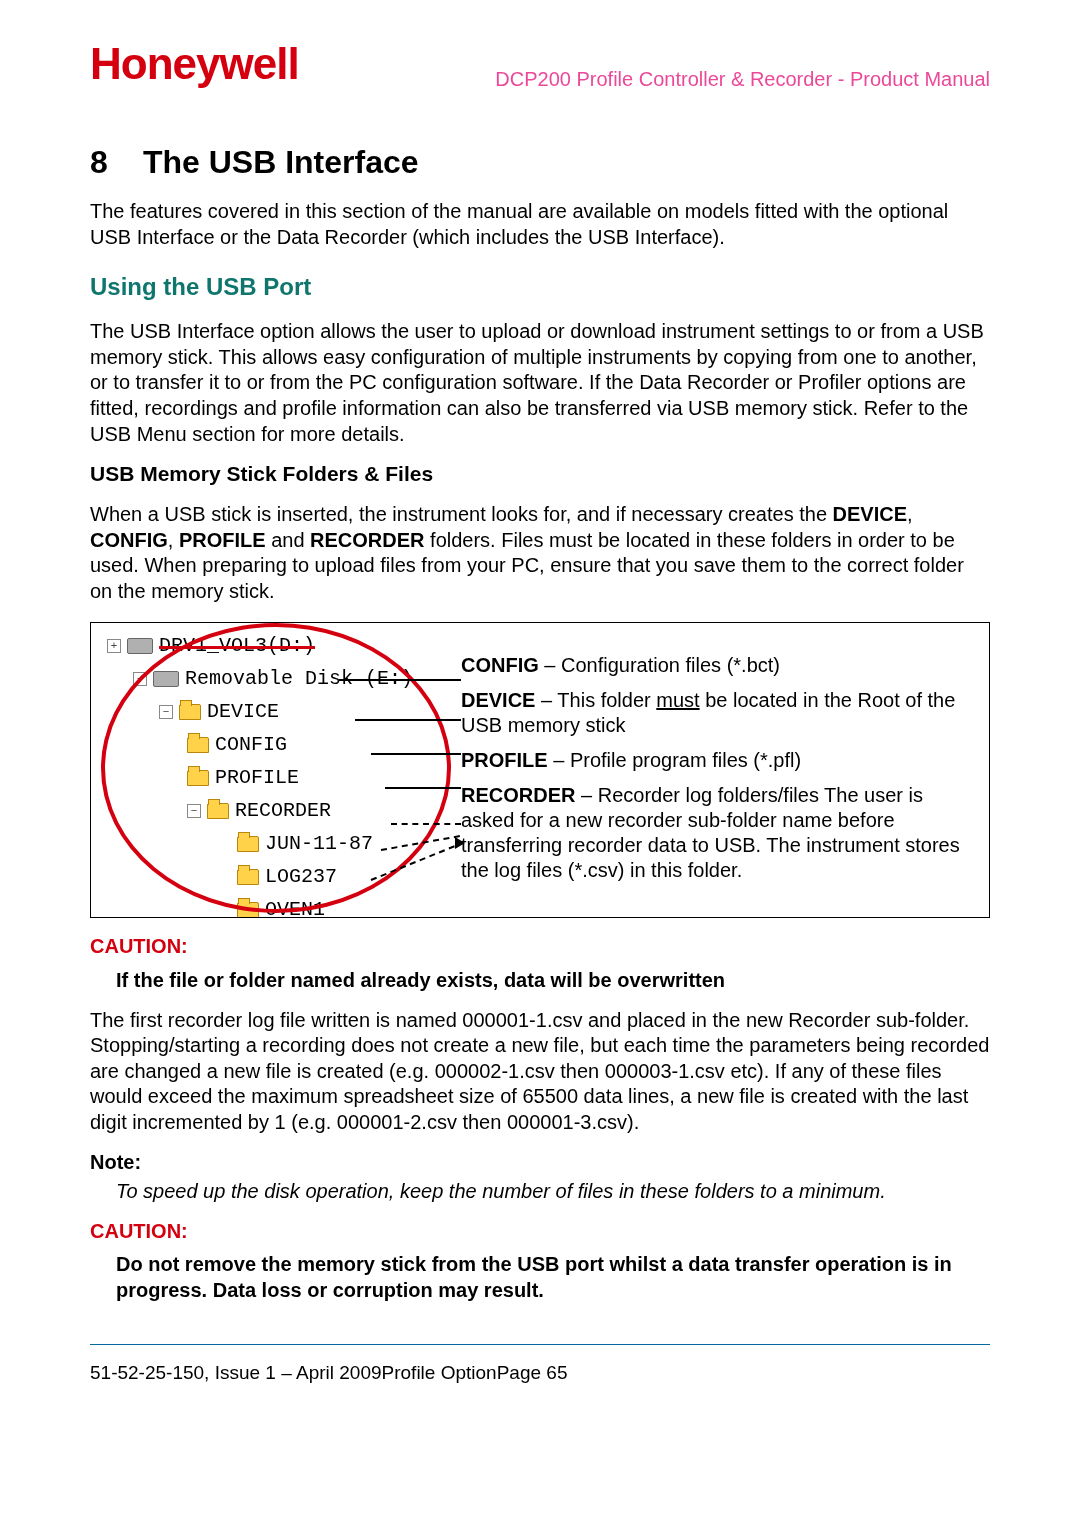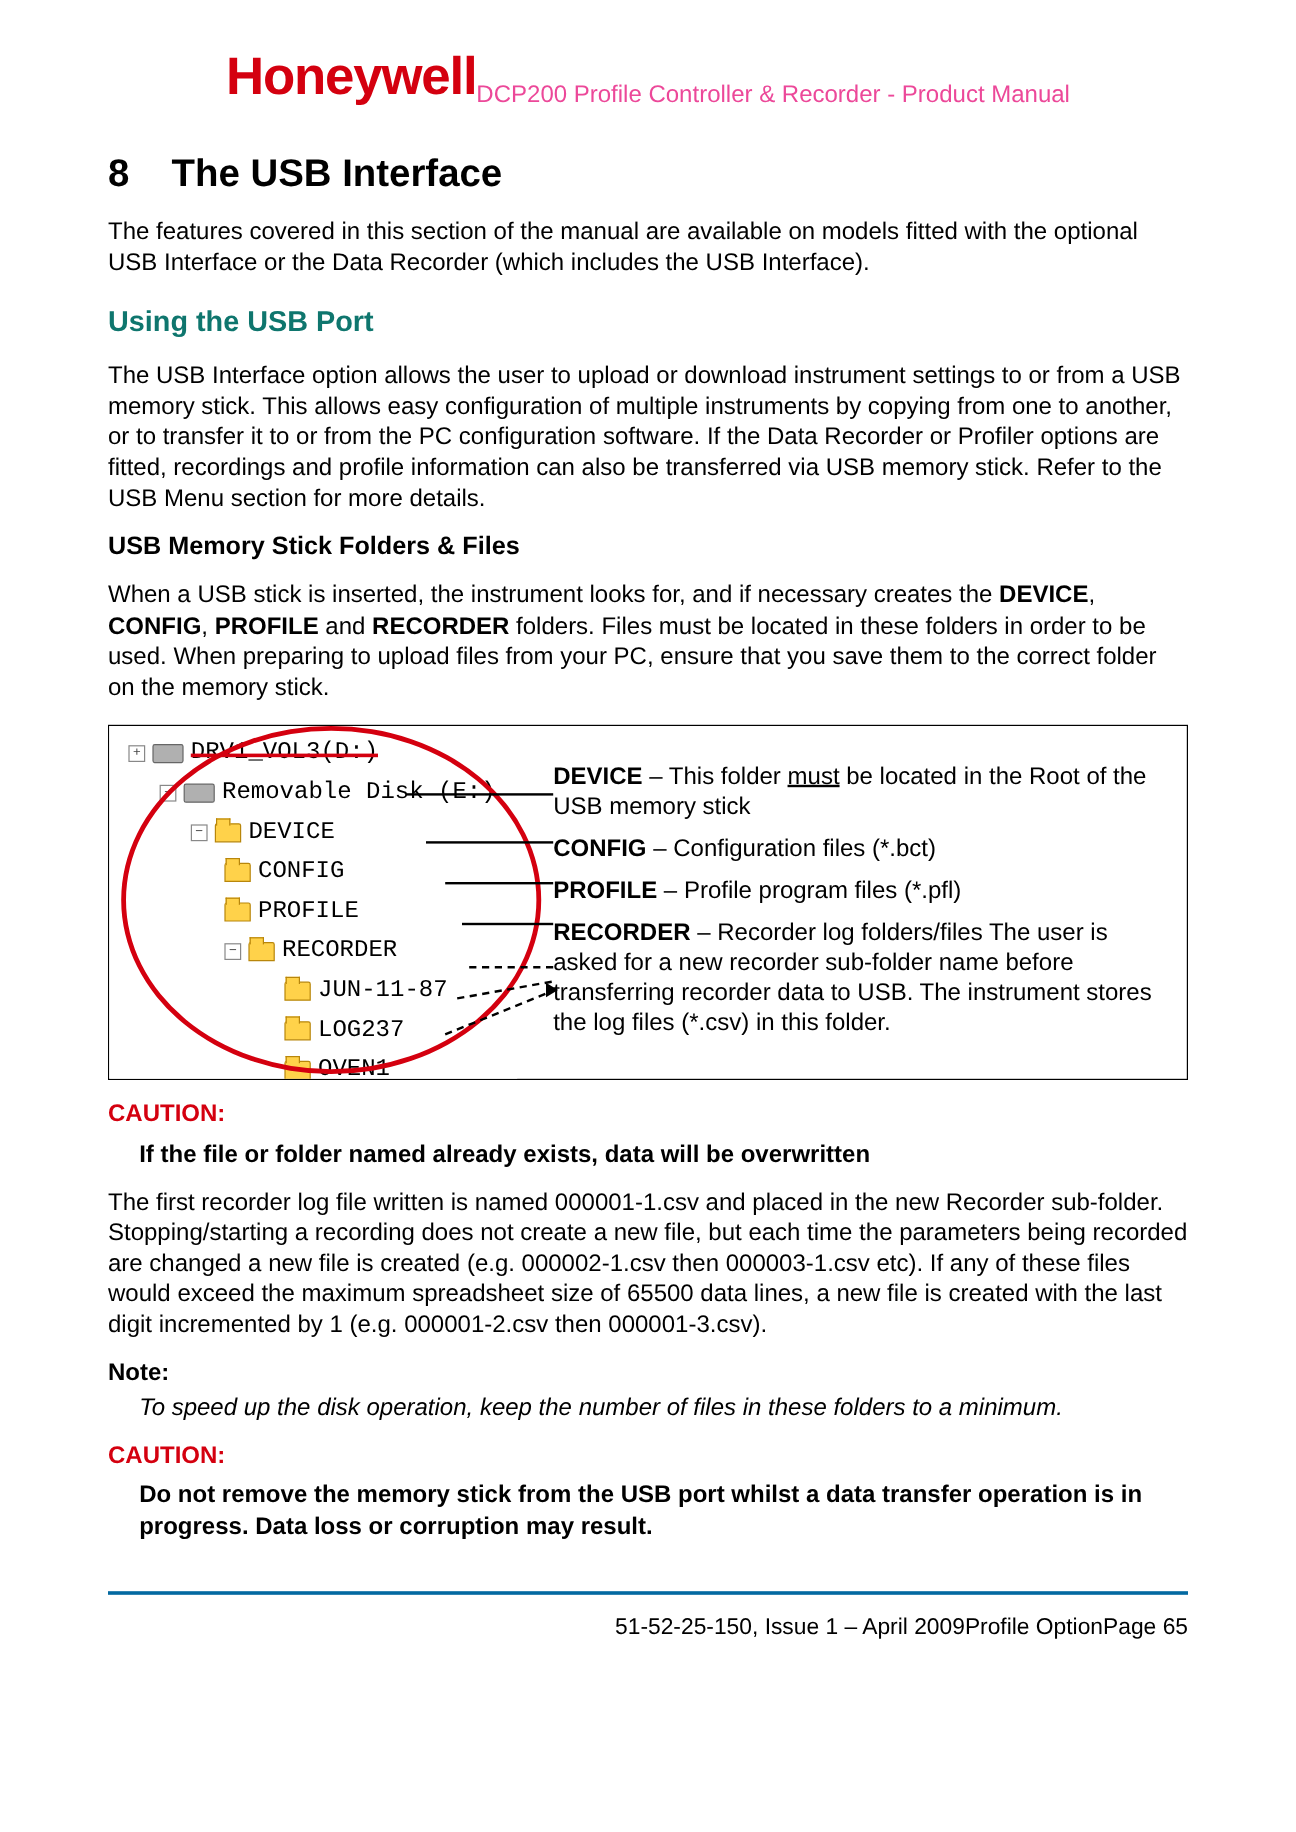--- a/index.html
+++ b/index.html
@@ -8,23 +8,23 @@
     font-family: Arial, Helvetica, sans-serif;
     color: #000;
     width: 1080px;
     margin: 0 auto;
     padding: 36px 90px 40px 90px;
     font-size: 20px;
     line-height: 1.28;
   }
   .header-row {
     display: flex;
-    justify-content: center;
+    justify-content: space-between;
     align-items: flex-end;
-    margin-bottom: 32px;
+    margin-bottom: 50px;
   }
   .logo {
     font-family: "Arial Black", Arial, sans-serif;
     font-weight: 900;
     font-size: 44px;
     color: #d4000f;
     letter-spacing: -1px;
   }
   .doc-title {
     font-size: 20px;
@@ -130,23 +130,23 @@
   .d1 { left:300px; top:200px; width:70px; }
   .d2 { left:290px; top:226px; width:80px; transform: rotate(-10deg); transform-origin:left; }
   .d3 { left:280px; top:256px; width:90px; transform: rotate(-22deg); transform-origin:left; }
   .arrowhead {
     position:absolute; left:364px; top:214px;
     width:0;height:0; border-left:10px solid #000;
     border-top:6px solid transparent; border-bottom:6px solid transparent;
   }
 
   .footer-line {
-    border-top: 3px solid #0369a1;
+    border-top: 1px solid #0369a1;
     margin-top: 40px; padding-top: 16px;
-    display: flex; justify-content: flex-end;
+    display: flex; justify-content: flex-start;
     font-size: 19px;
   }
   .pbold { font-weight: bold; }
 </style>
 </head>
 <body>
 
 <div class="header-row">
   <div class="logo">Honeywell</div>
   <div class="doc-title">DCP200 Profile Controller &amp; Recorder - Product Manual</div>
@@ -219,24 +219,24 @@
   <div class="leader l2"></div>
   <div class="leader l3"></div>
   <div class="leader l4"></div>
   <div class="dashed d1"></div>
   <div class="dashed d2"></div>
   <div class="dashed d3"></div>
   <div class="arrowhead"></div>
 
   <div class="desc-col">
     <div class="desc-item">
+      <b>CONFIG</b><span> – Configuration files (*.bct)</span>
+    </div>
+    <div class="desc-item">
       <b>DEVICE</b><span> – This folder </span><span class="underline">must</span><span> be located in the Root of the USB memory stick</span>
-    </div>
-    <div class="desc-item">
-      <b>CONFIG</b><span> – Configuration files (*.bct)</span>
     </div>
     <div class="desc-item">
       <b>PROFILE</b><span> – Profile program files (*.pfl)</span>
     </div>
     <div class="desc-item">
       <b>RECORDER</b><span> – Recorder log folders/files The user is asked for a new recorder sub-folder name before transferring recorder data to USB. The instrument stores the log files (*.csv) in this folder.</span>
     </div>
   </div>
 </div>
 

